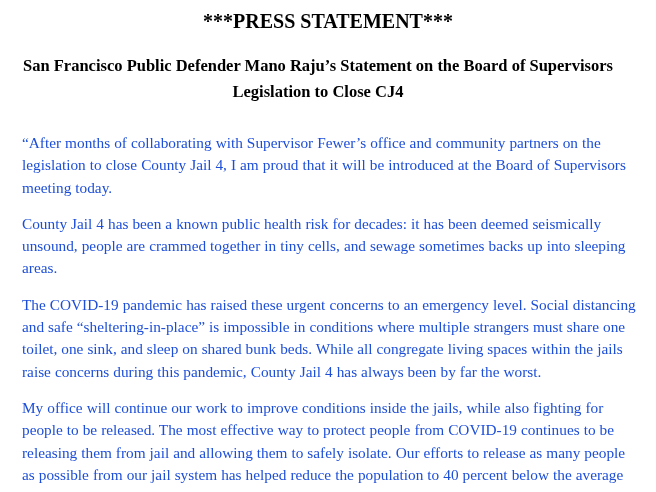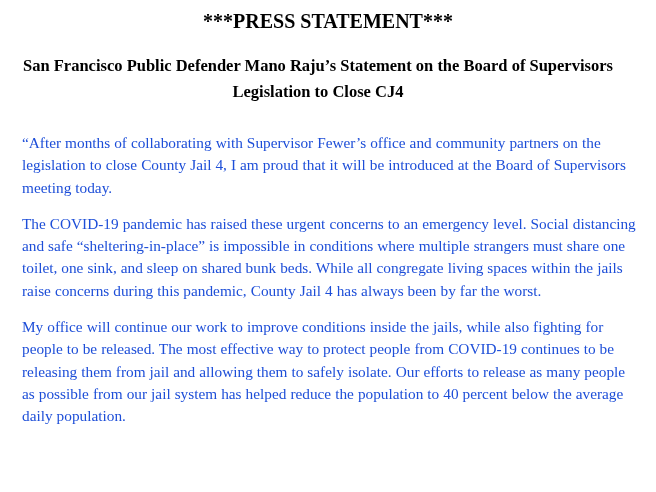--- a/index.html
+++ b/index.html
@@ -65,17 +65,18 @@
 <body>
 
 <div class="page">
 
   <h1 class="doc-title">***PRESS STATEMENT***</h1>
 
   <h2 class="doc-subtitle">San Francisco Public Defender Mano Raju’s Statement on the Board of Supervisors Legislation to Close CJ4</h2>
 
   <div class="body-block">
     <p class="para">“After months of collaborating with Supervisor Fewer’s office and community partners on the legislation to close County Jail 4, I am proud that it will be introduced at the Board of Supervisors meeting today.</p>
+    <p class="para">County Jail 4 has been a known public health risk for decades: it has been deemed seismically unsound, people are crammed together in tiny cells, and sewage sometimes backs up into sleeping areas.</p>
     <p class="para">The COVID-19 pandemic has raised these urgent concerns to an emergency level. Social distancing and safe “sheltering-in-place” is impossible in conditions where multiple strangers must share one toilet, one sink, and sleep on shared bunk beds. While all congregate living spaces within the jails raise concerns during this pandemic, County Jail 4 has always been by far the worst.</p>
     <p class="para">My office will continue our work to improve conditions inside the jails, while also fighting for people to be released. The most effective way to protect people from COVID-19 continues to be releasing them from jail and allowing them to safely isolate. Our efforts to release as many people as possible from our jail system has helped reduce the population to 40 percent below the average daily population.</p>
   </div>
 
 </div>
 
 </body></html>

